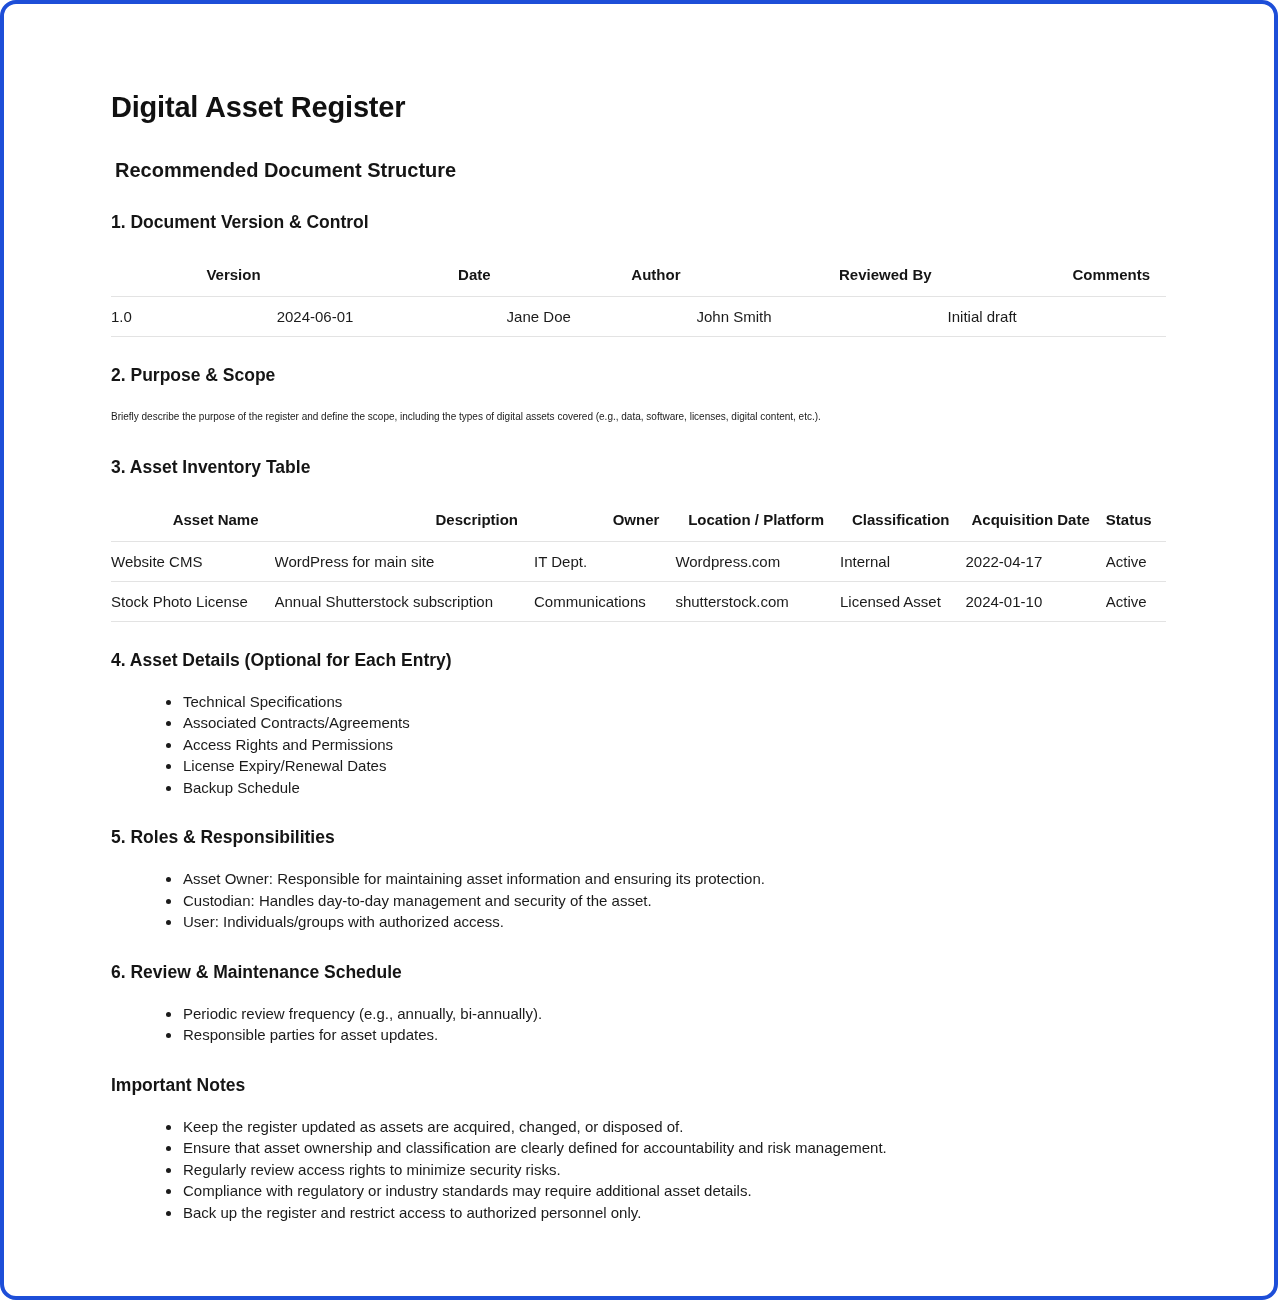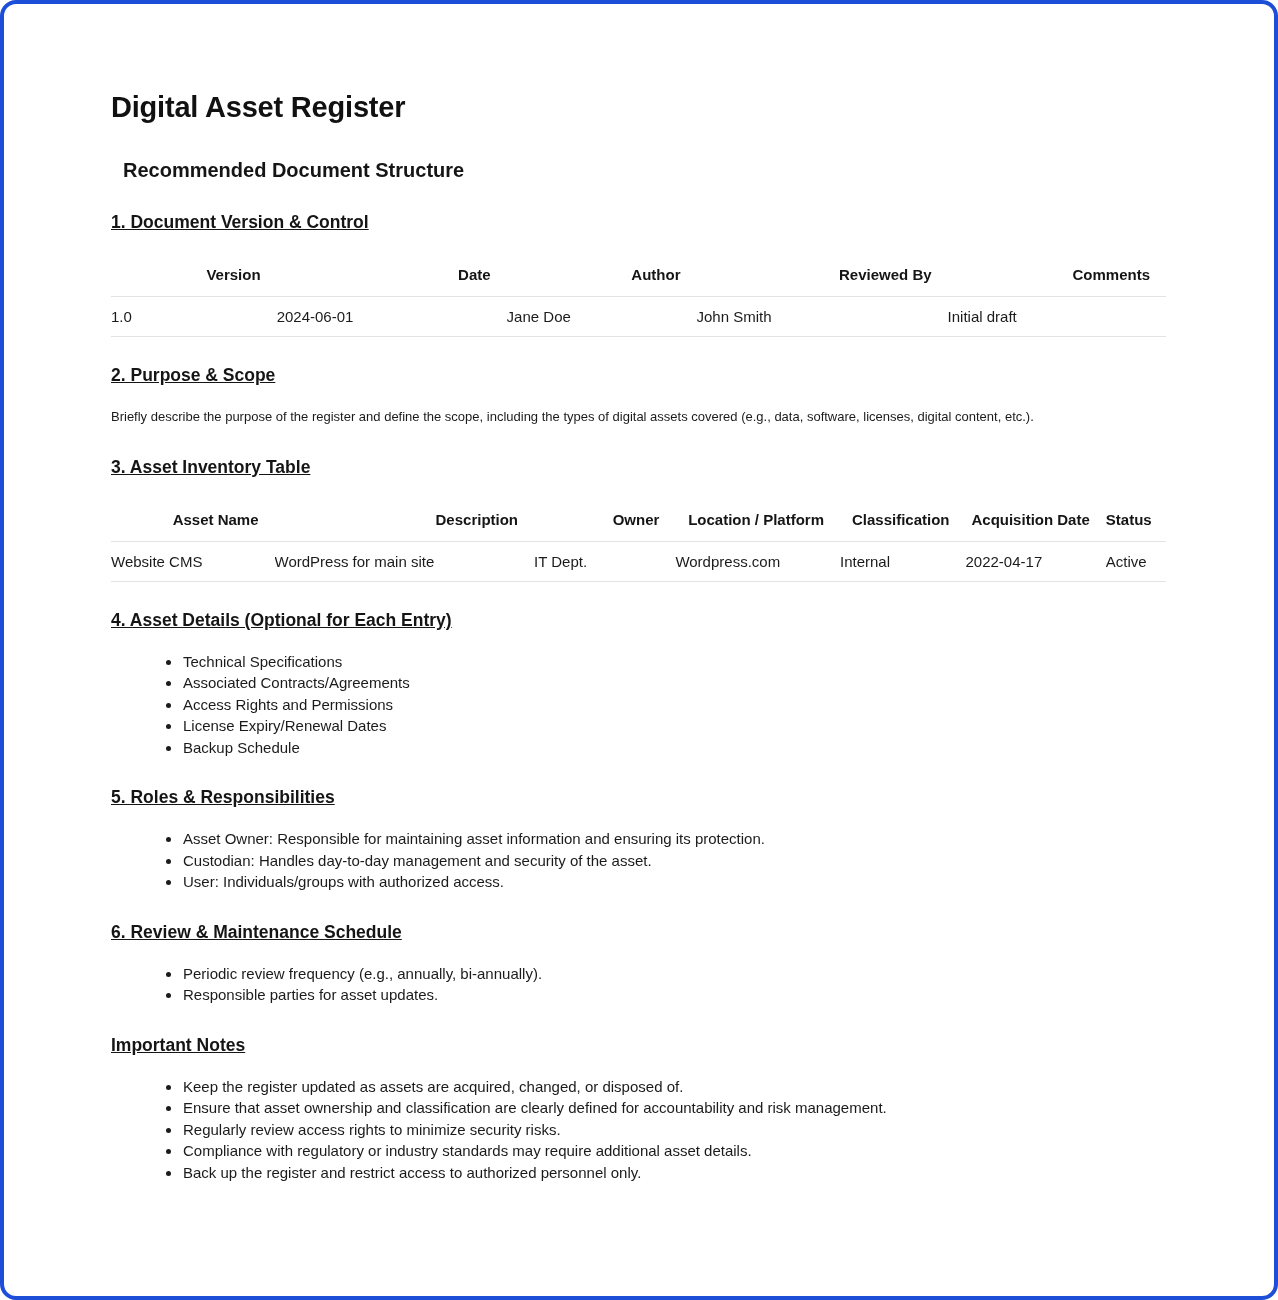--- a/index.html
+++ b/index.html
@@ -23,32 +23,31 @@
     font-size: 29px;
     font-weight: 700;
     line-height: 1.06;
     margin: 0 0 36px 0;
     letter-spacing: -0.2px;
     color: #111111;
   }
   h2.doc-subtitle {
     font-size: 20px;
     font-weight: 700;
-    margin: 0 0 30px 12px;
+    margin: 0 0 30px 4px;
     color: #151515;
   }
   h3.sec-heading {
     font-size: 17.5px;
     font-weight: 700;
     margin: 0 0 20px 0;
     color: #151515;
-    text-decoration: underline;
   }
   p.body-text {
-    font-size: 13px;
+    font-size: 10px;
     line-height: 21px;
     margin: 0 0 30px 0;
     color: #1b1b1b;
   }
   table.tbl {
     width: 100%;
     border-collapse: collapse;
     table-layout: fixed;
     margin: 0 0 28px 0;
   }
@@ -159,20 +158,29 @@
     <tbody>
       <tr>
         <td>Website CMS</td>
         <td>WordPress for main site</td>
         <td>IT Dept.</td>
         <td>Wordpress.com</td>
         <td>Internal</td>
         <td>2022-04-17</td>
         <td>Active</td>
       </tr>
+      <tr>
+        <td>Stock Photo License</td>
+        <td>Annual Shutterstock subscription</td>
+        <td>Communications</td>
+        <td>shutterstock.com</td>
+        <td>Licensed Asset</td>
+        <td>2024-01-10</td>
+        <td>Active</td>
+      </tr>
     </tbody>
   </table>
 
   <h3 class="sec-heading">4. Asset Details (Optional for Each Entry)</h3>
 
   <ul class="list">
     <li>Technical Specifications</li>
     <li>Associated Contracts/Agreements</li>
     <li>Access Rights and Permissions</li>
     <li>License Expiry/Renewal Dates</li>

